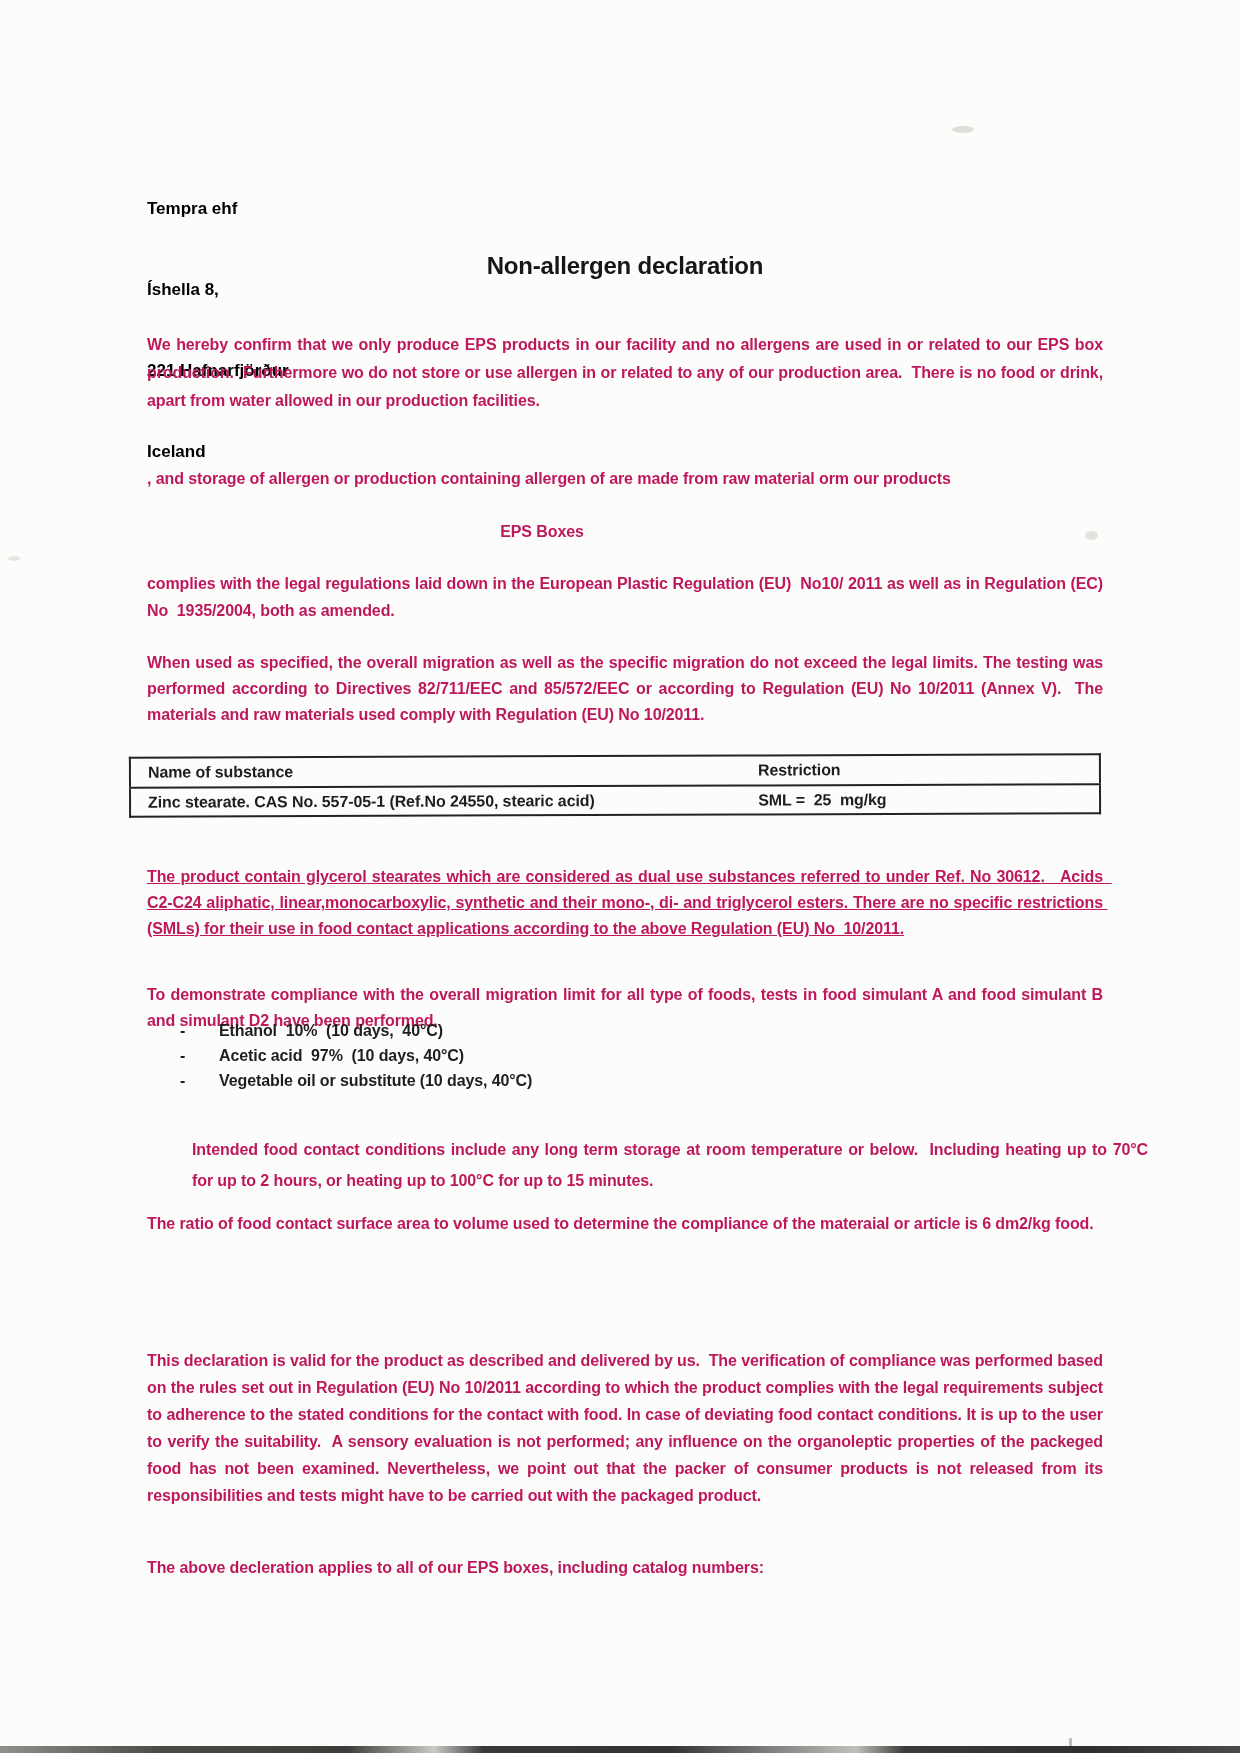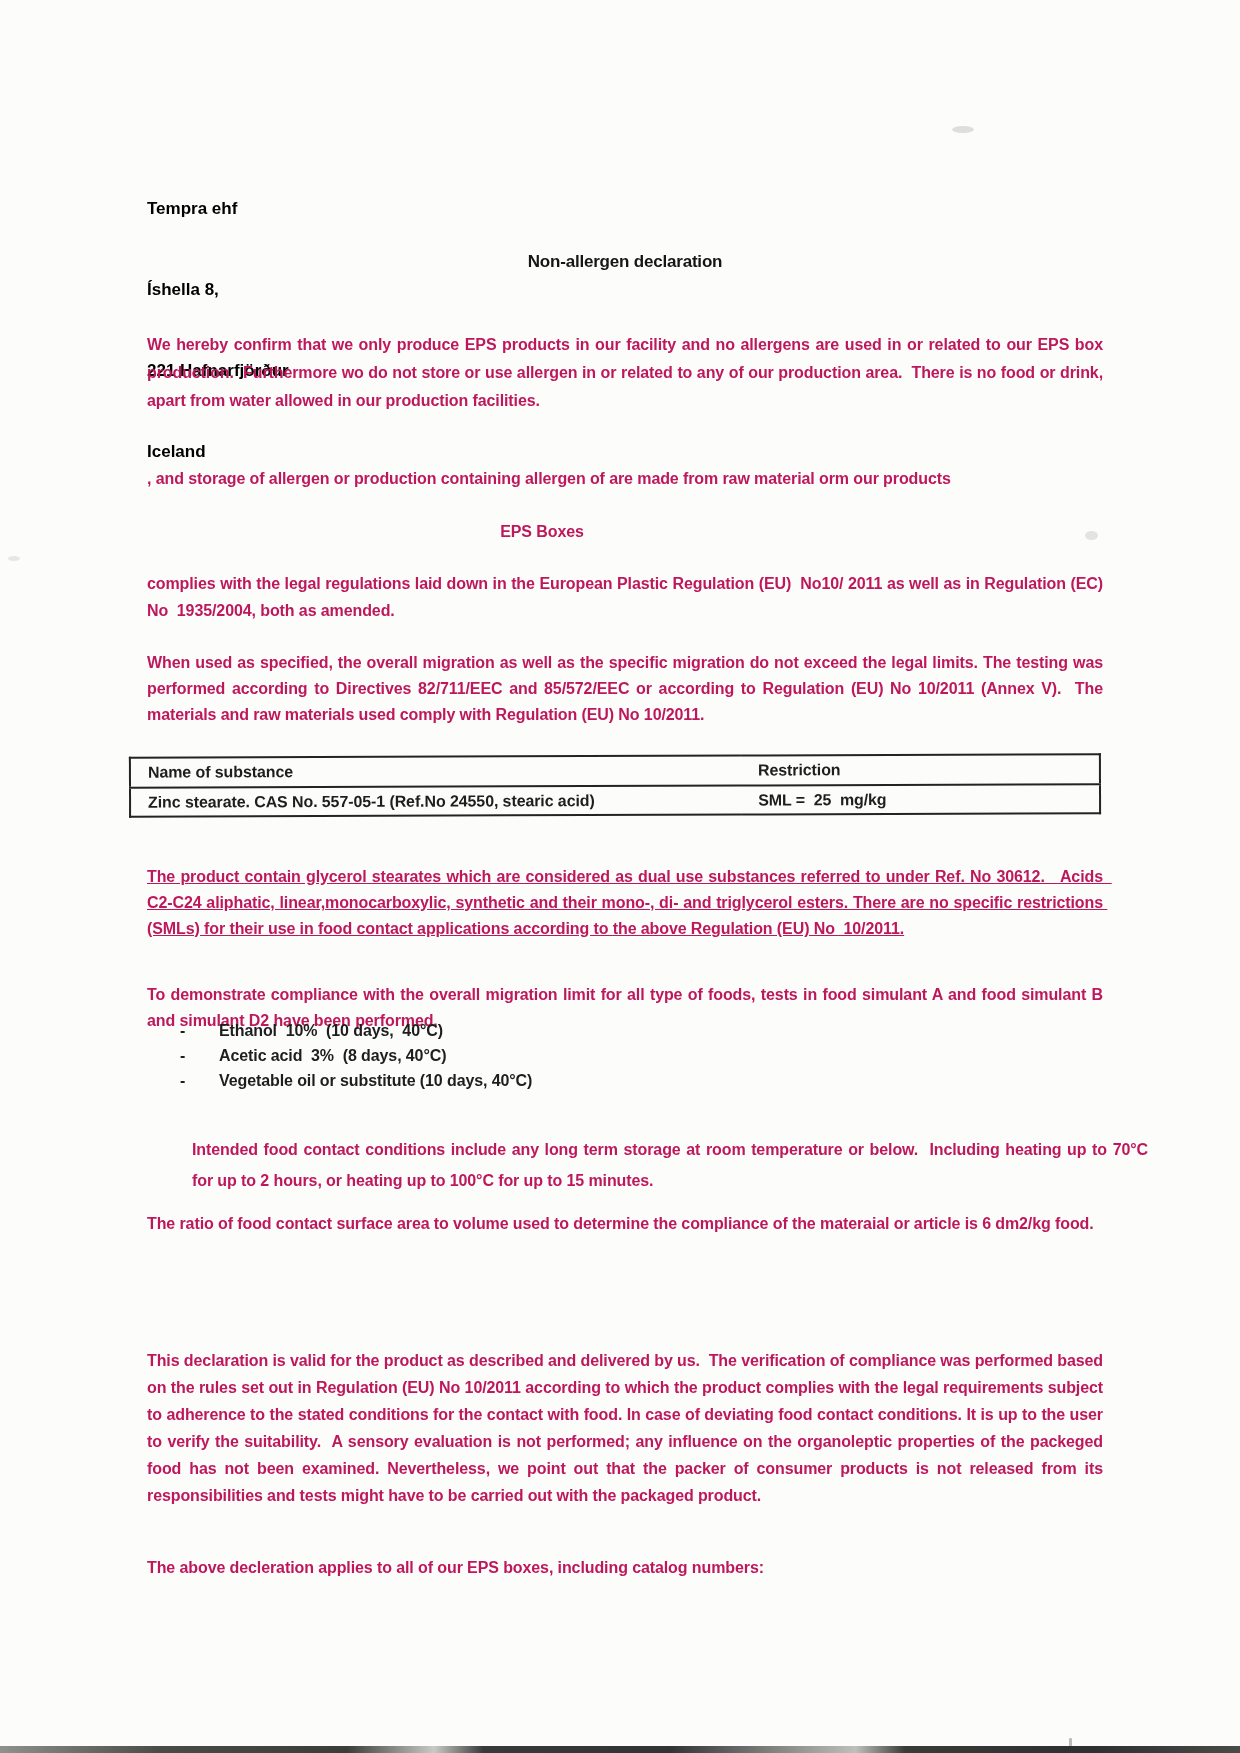--- a/index.html
+++ b/index.html
@@ -43,21 +43,21 @@
     color: #000000;
     white-space: pre;
   }
 
   .doc-title {
     position: absolute;
     left: 147px;
     width: 956px;
     top: 252px;
     text-align: center;
-    font-size: 17px;
+    font-size: 24px;
     font-weight: 700;
     letter-spacing: -0.2px;
     color: #161616;
   }
 
   .p-intro      { top: 315px; line-height: 28px; }
   .p-storage    { top: 450px; }
   .p-product    { top: 503px; text-align: center; padding-right: 166px; box-sizing: border-box; }
   .p-complies   { top: 554px; line-height: 27px; }
   .p-migration  { top: 634px; }
@@ -190,21 +190,21 @@
 
   <p class="blk just p-simulants">To demonstrate compliance with the overall migration limit for all type of foods, tests in food simulant A and food simulant B and simulant D2 have been performed.</p>
 
   <ul class="simulant-list">
     <li>
       <span class="dash">-</span>
       <span>Ethanol  10%  (10 days,  40°C)</span>
     </li>
     <li>
       <span class="dash">-</span>
-      <span>Acetic acid  3%  (8 days, 40°C)</span>
+      <span>Acetic acid  97%  (10 days, 40°C)</span>
     </li>
     <li>
       <span class="dash">-</span>
       <span>Vegetable oil or substitute (10 days, 40°C)</span>
     </li>
   </ul>
 
   <p class="blk just p-conditions">Intended food contact conditions include any long term storage at room temperature or below.  Including heating up to 70°C for up to 2 hours, or heating up to 100°C for up to 15 minutes.</p>
 
   <p class="blk just p-ratio">The ratio of food contact surface area to volume used to determine the compliance of the materaial or article is 6 dm2/kg food.</p>

